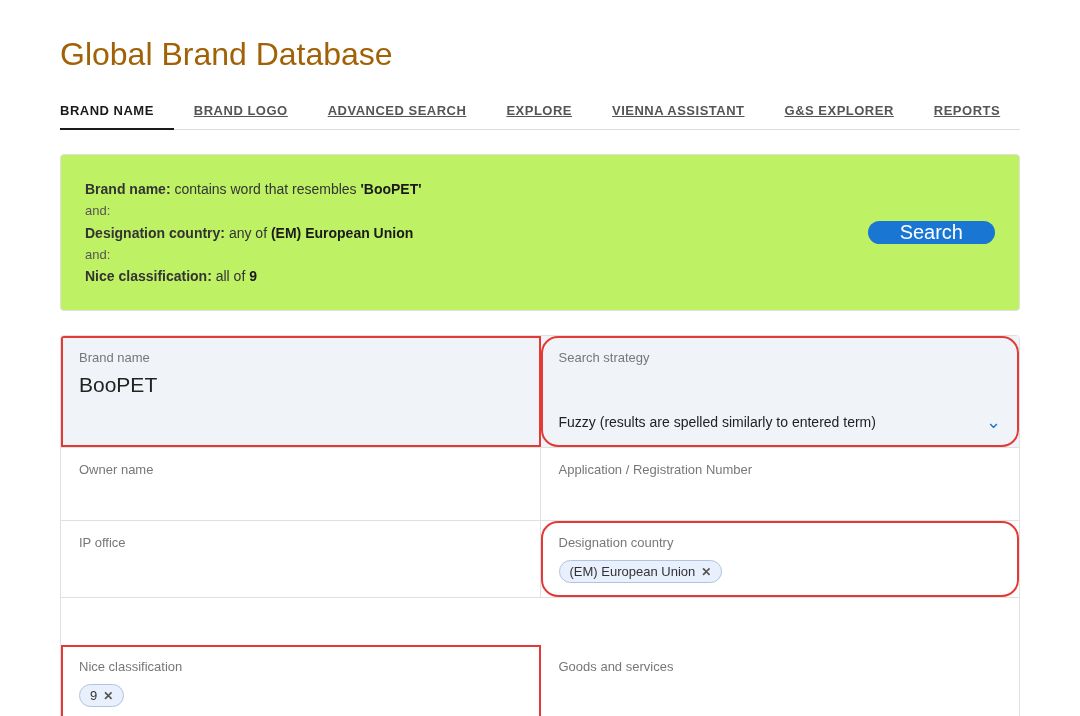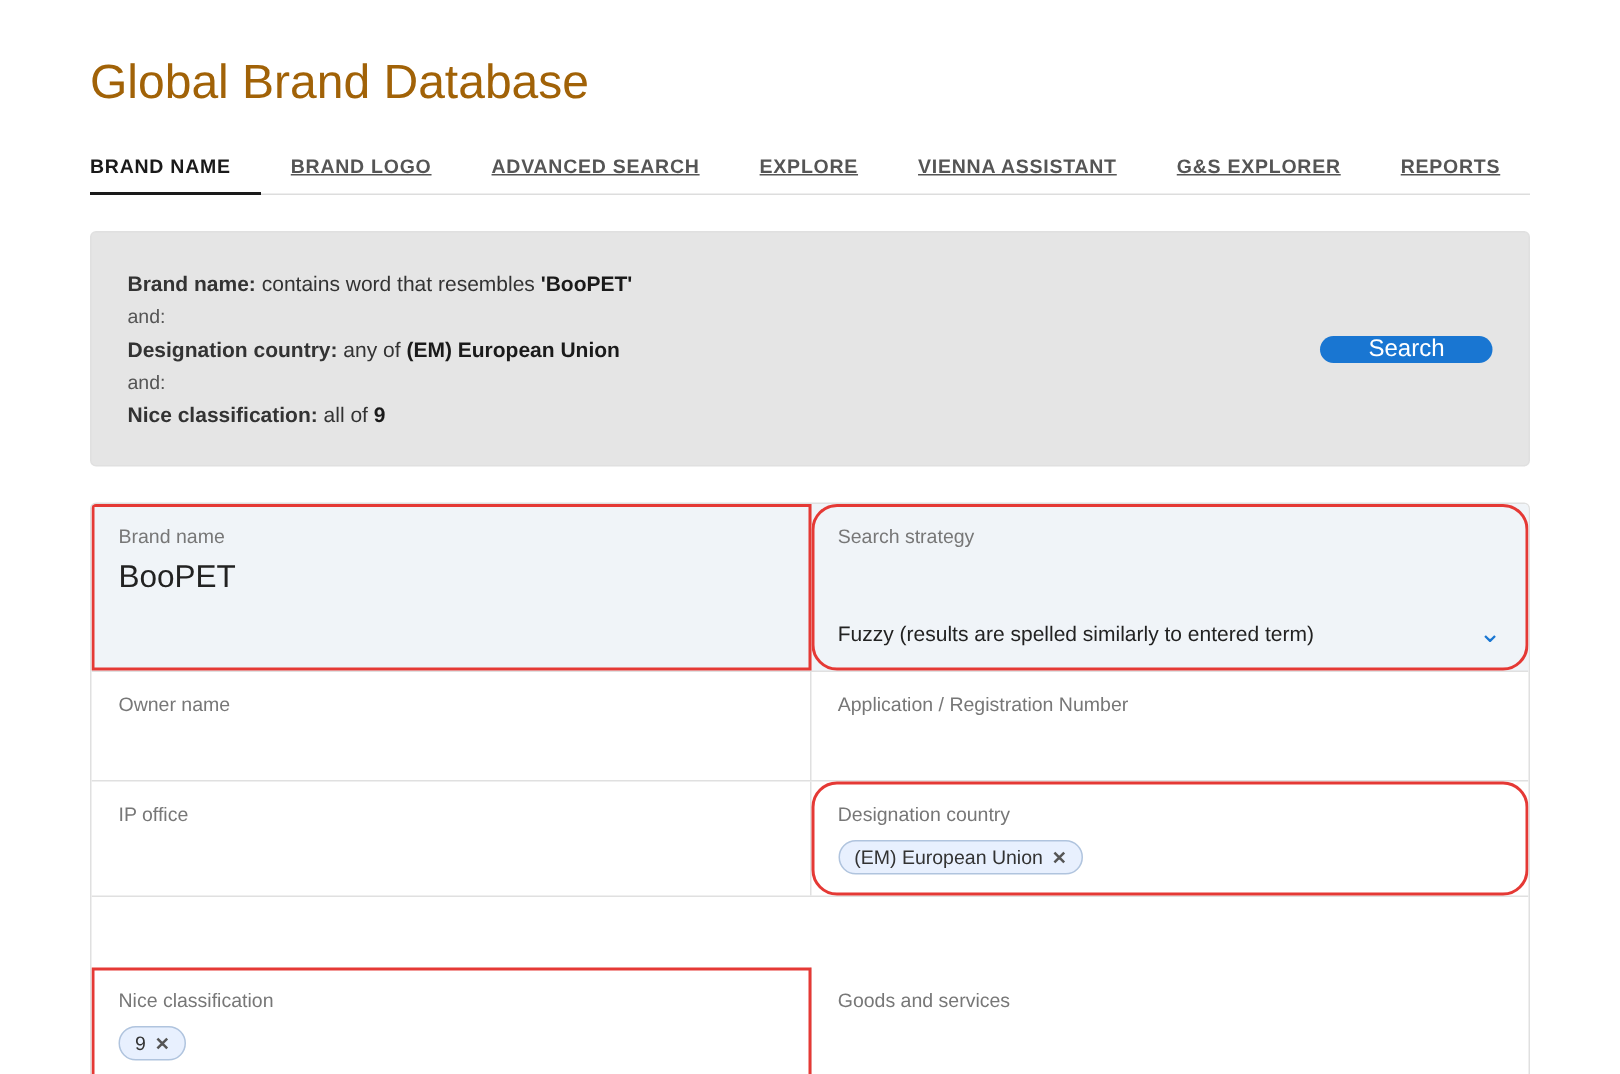--- a/index.html
+++ b/index.html
@@ -40,21 +40,21 @@
       color: #1a1a1a;
       border-bottom: 2px solid #1a1a1a;
       margin-bottom: -1px;
       padding-left: 0;
     }
     .nav-item + .nav-item {
       padding-left: 20px;
       text-decoration: underline;
     }
     .search-summary-box {
-      background: #e5e5e5;
+      background: #bef264;
       border: 1px solid #e0e0e0;
       border-radius: 4px;
       padding: 20px 24px;
       margin-bottom: 24px;
       display: flex;
       justify-content: space-between;
       align-items: center;
     }
     .search-summary-text {
       font-size: 14px;
@@ -73,21 +73,21 @@
       color: #555;
       display: block;
       line-height: 1.2;
     }
     .search-btn {
       background: #1976d2;
       color: #fff;
       border: none;
       border-radius: 24px;
       padding: 0 32px;
-      font-size: 16px;
+      font-size: 20px;
       cursor: pointer;
       font-weight: 500;
       white-space: nowrap;
     }
 
     .form-grid {
       border: 1px solid #e0e0e0;
       border-radius: 4px;
       overflow: hidden;
     }

